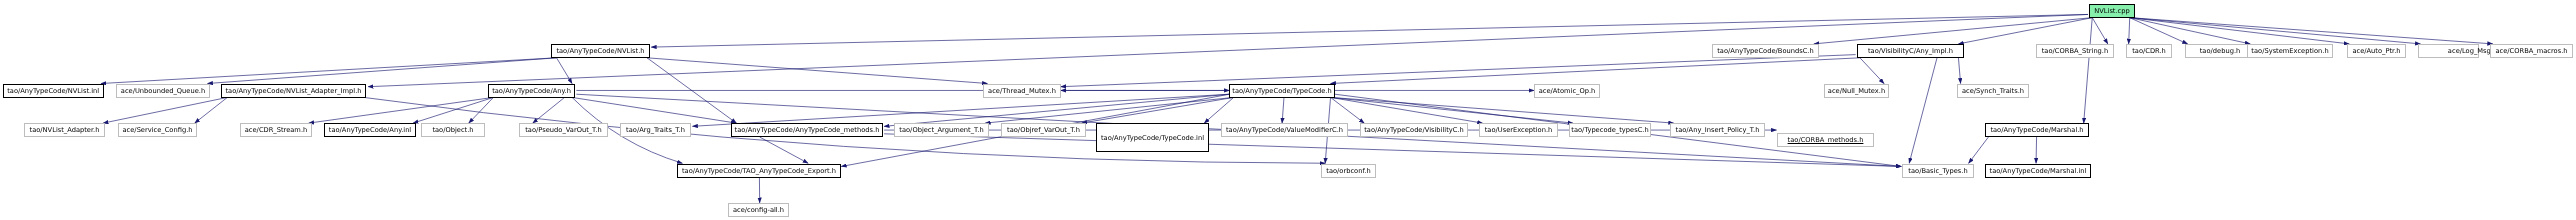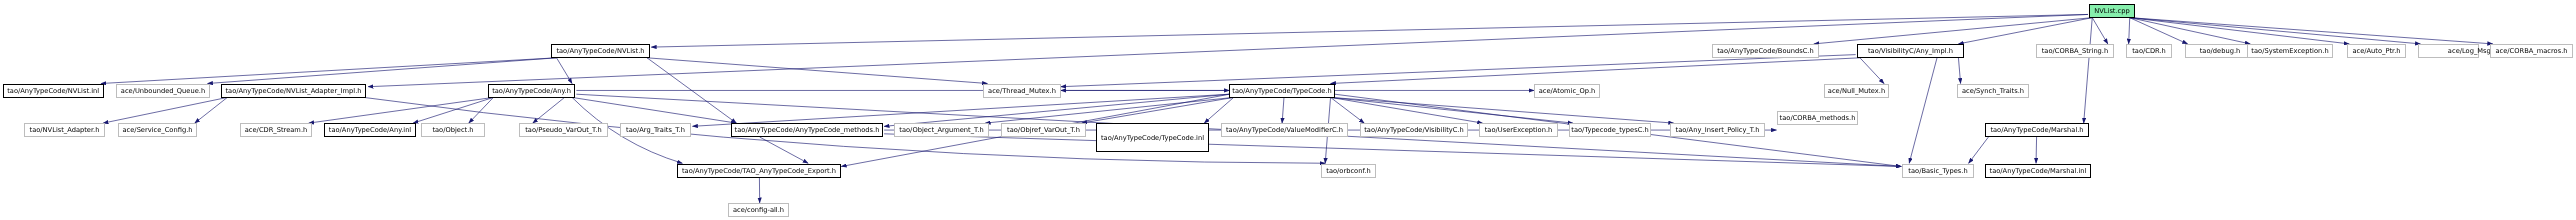--- a/index.html
+++ b/index.html
@@ -120,21 +120,21 @@
     <div class="node plain" style="left: 620px; top: 123px; width: 71px; height: 14px;">tao/Arg_Traits_T.h</div>
     <div class="node linked" style="left: 731px; top: 123px; width: 152px; height: 14px;">tao/AnyTypeCode/AnyTypeCode_methods.h</div>
     <div class="node plain" style="left: 894px; top: 123px; width: 95px; height: 14px;">tao/Object_Argument_T.h</div>
     <div class="node plain" style="left: 1001px; top: 123px; width: 85px; height: 14px;">tao/Objref_VarOut_T.h</div>
     <div class="node linked" style="left: 1096px; top: 123px; width: 113px; height: 29px;">tao/AnyTypeCode/TypeCode.inl</div>
     <div class="node plain" style="left: 1221px; top: 123px; width: 127px; height: 14px;">tao/AnyTypeCode/ValueModifierC.h</div>
     <div class="node plain" style="left: 1360px; top: 123px; width: 108px; height: 14px;">tao/AnyTypeCode/VisibilityC.h</div>
     <div class="node plain" style="left: 1479px; top: 123px; width: 79px; height: 14px;">tao/UserException.h</div>
     <div class="node plain" style="left: 1569px; top: 123px; width: 82px; height: 14px;">tao/Typecode_typesC.h</div>
     <div class="node plain" style="left: 1670px; top: 123px; width: 95px; height: 14px;">tao/Any_Insert_Policy_T.h</div>
-    <div class="node plain" style="left: 1777px; top: 111px; width: 81px; height: 14px;">tao/CORBA_methods.h</div>
+    <div class="node plain" style="left: 1777px; top: 133px; width: 97px; height: 14px; text-decoration: underline;">tao/CORBA_methods.h</div>
     <div class="node linked" style="left: 1985px; top: 123px; width: 104px; height: 14px;">tao/AnyTypeCode/Marshal.h</div>
     <div class="node linked" style="left: 677px; top: 164px; width: 164px; height: 14px;">tao/AnyTypeCode/TAO_AnyTypeCode_Export.h</div>
     <div class="node plain" style="left: 1321px; top: 164px; width: 55px; height: 14px;">tao/orbconf.h</div>
     <div class="node plain" style="left: 1902px; top: 164px; width: 72px; height: 14px;">tao/Basic_Types.h</div>
     <div class="node linked" style="left: 1985px; top: 164px; width: 106px; height: 14px;">tao/AnyTypeCode/Marshal.inl</div>
     <div class="node plain" style="left: 728px; top: 203px; width: 61px; height: 14px;">ace/config-all.h</div>
   </div>
 
 
 </body></html>

